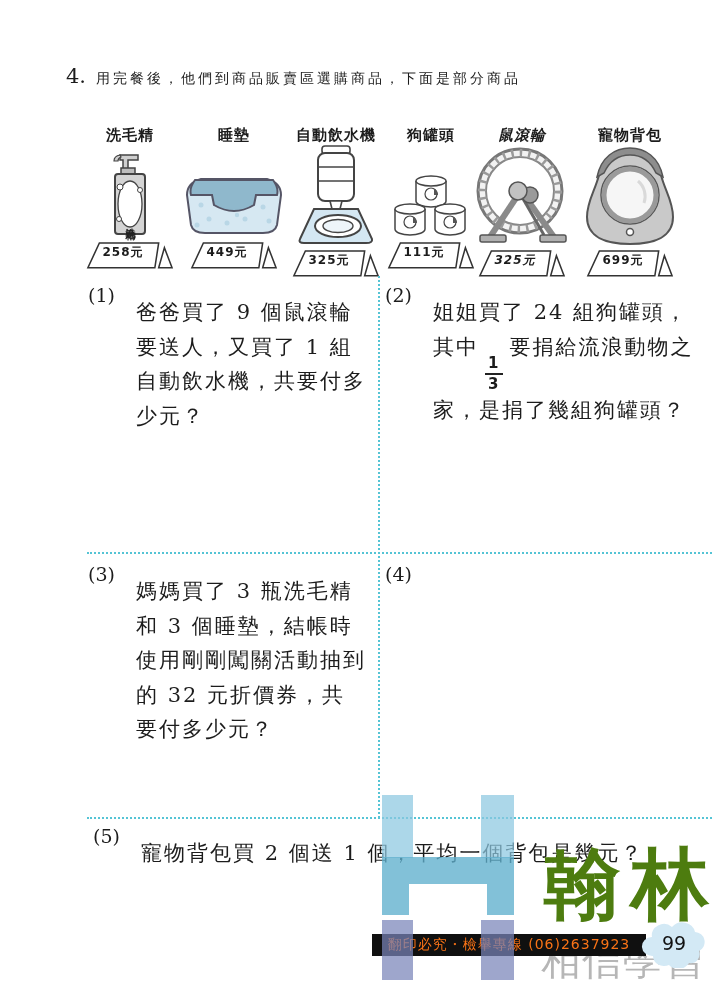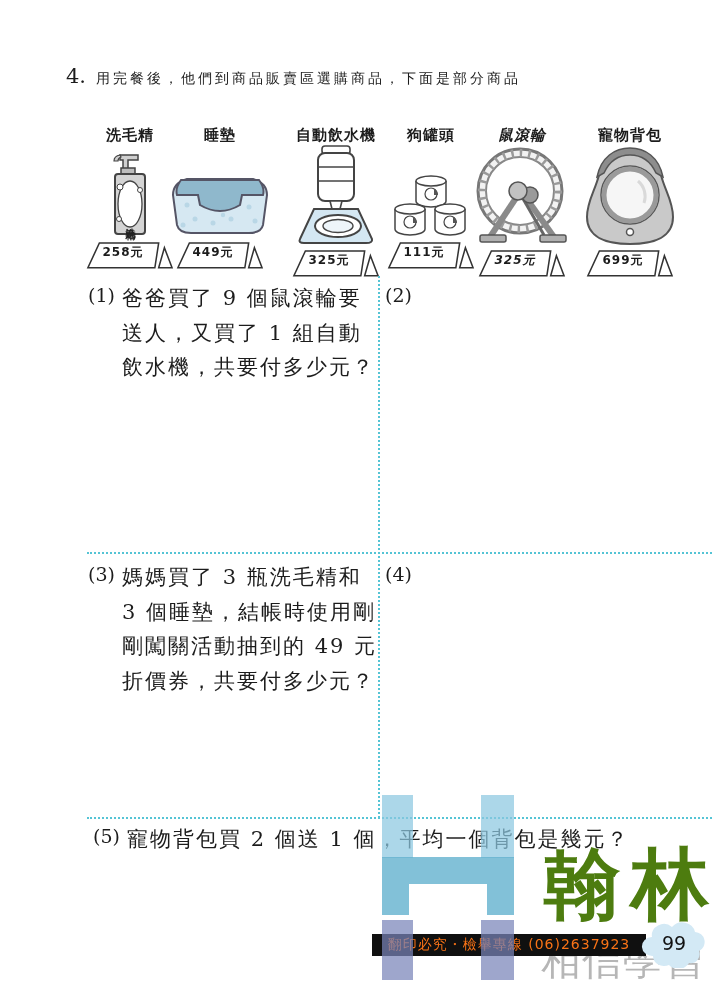--- a/index.html
+++ b/index.html
@@ -26,21 +26,21 @@
           font-family:"DejaVu Sans","Liberation Sans",sans-serif;}
 
   
   .vline{position:absolute;left:378px;top:276px;height:542px;border-left:2px dotted #55c4d5;}
   .hline{position:absolute;left:87px;width:625px;border-top:2px dotted #55c4d5;}
   .hline1{top:552px;} .hline2{top:817px;}
 
   
   .subq{position:absolute;display:flex;}
   .marker{font-size:19px;flex:0 0 34px;padding-top:3px;}
-  .qtext{margin:0;font-size:21px;line-height:34.5px;letter-spacing:2px;}
+  .qtext{margin:14px;font-size:21px;line-height:34.5px;letter-spacing:2px;}
   .sq1{left:88px;top:281px;width:292px;}
   .sq2{left:385px;top:281px;width:328px;}
   .sq3{left:88px;top:560px;width:292px;}
   .sq4{left:385px;top:560px;width:332px;}
   .sq5{left:93px;top:822px;width:610px;}
   .frac{display:inline-flex;flex-direction:column;align-items:center;vertical-align:-14px;
         margin:0 6px;line-height:1.15;font-size:15px;font-weight:600;
         font-family:"DejaVu Sans","Liberation Sans",sans-serif;}
   .frac .num{border-bottom:2px solid #222;padding:0 3px 1px;}
   .frac .den{padding-top:1px;}
@@ -102,21 +102,21 @@
       </div>
       <div class="tag">
         <svg viewBox="0 0 92 30">
           <polygon points="14,2 76,2 72,28 2,28" fill="#fff" stroke="#333" stroke-width="1.6"></polygon>
           <polygon points="76,28 90,28 82,7" fill="#fff" stroke="#333" stroke-width="1.6"></polygon>
         </svg>
         <span class="tag-text">258元</span>
       </div>
     </div>
 
-    <div class="pcell" style="left:164px;width:112px;justify-content:space-between;">
+    <div class="pcell" style="left:178px;width:112px;justify-content:space-between;">
       <div class="plabel">睡墊</div>
       <div class="picon">
         <svg width="110" height="76" viewBox="0 0 110 76">
           <path d="M8 34 Q8 22 22 18 L88 18 Q102 22 102 34 L98 64 Q96 72 84 72 L26 72 Q14 72 12 64 Z" fill="#d6e8f2" stroke="#556" stroke-width="2"></path>
           <path d="M16 19 L94 19 Q100 27 98 34 L77 34 L75 44 Q65 50 55 50 Q45 50 35 44 L33 34 L12 34 Q10 27 16 19 Z" fill="#8fb8cc" stroke="#556" stroke-width="2"></path>
           <g fill="#b9d7e6">
             <circle cx="22" cy="44" r="2.5"></circle>
               <circle cx="30" cy="58" r="2.5"></circle>
               <circle cx="48" cy="62" r="2.5"></circle>
             <circle cx="66" cy="58" r="2.5"></circle>
@@ -243,25 +243,29 @@
   <div class="hline hline1"></div>
   <div class="hline hline2"></div>
 
   <div class="subq sq1">
     <span class="marker">(1)</span>
     <p class="qtext">爸爸買了 9 個鼠滾輪要送人，又買了 1 組自動飲水機，共要付多少元？</p>
   </div>
 
   <div class="subq sq2">
     <span class="marker">(2)</span>
+    <p class="qtext"><span>姐姐買了 24 組狗罐頭，其中</span><span class="frac">
+          <span class="num">1</span>
+          <span class="den">3</span>
+        </span><span>要捐給流浪動物之家，是捐了幾組狗罐頭？</span></p>
   </div>
 
   <div class="subq sq3">
     <span class="marker">(3)</span>
-    <p class="qtext">媽媽買了 3 瓶洗毛精和 3 個睡墊，結帳時使用剛剛闖關活動抽到的 49 元折價券，共要付多少元？</p>
+    <p class="qtext">媽媽買了 3 瓶洗毛精和 3 個睡墊，結帳時使用剛剛闖關活動抽到的 32 元折價券，共要付多少元？</p>
   </div>
 
   <div class="subq sq4">
     <span class="marker">(4)</span>
   </div>
 
   <div class="subq sq5">
     <span class="marker">(5)</span>
     <p class="qtext">寵物背包買 2 個送 1 個，平均一個背包是幾元？</p>
   </div>

